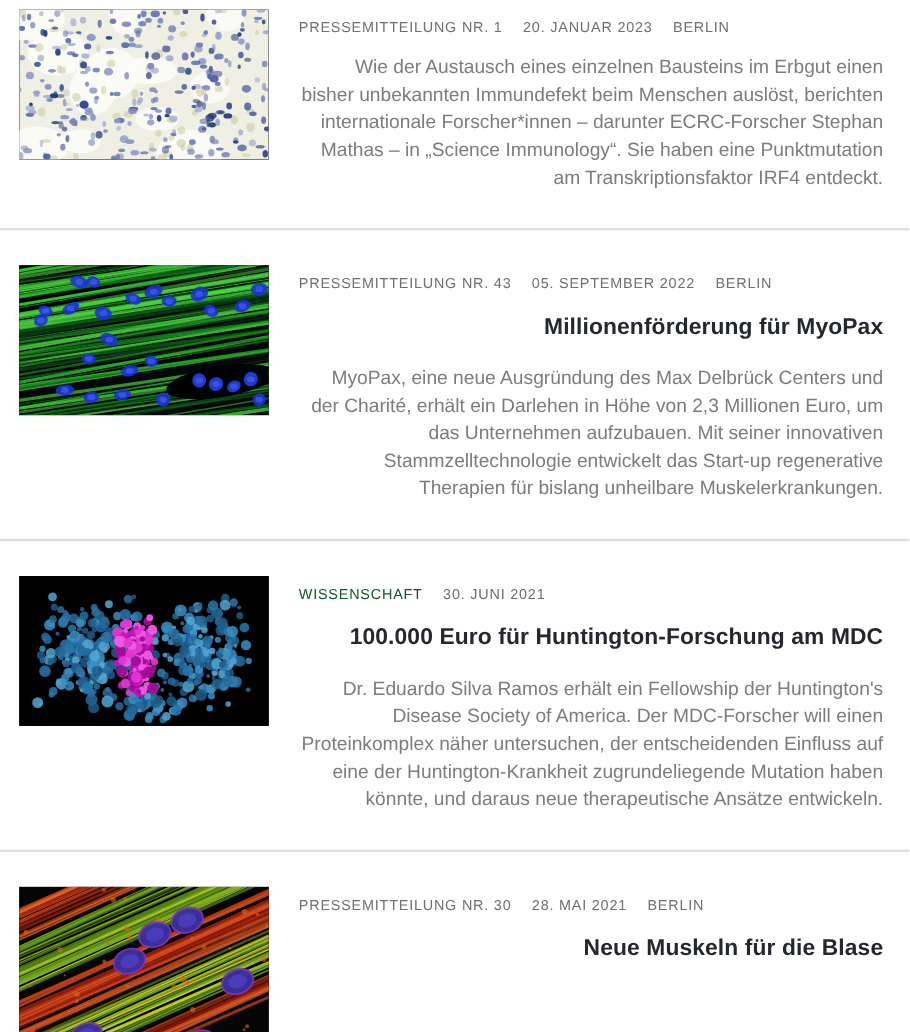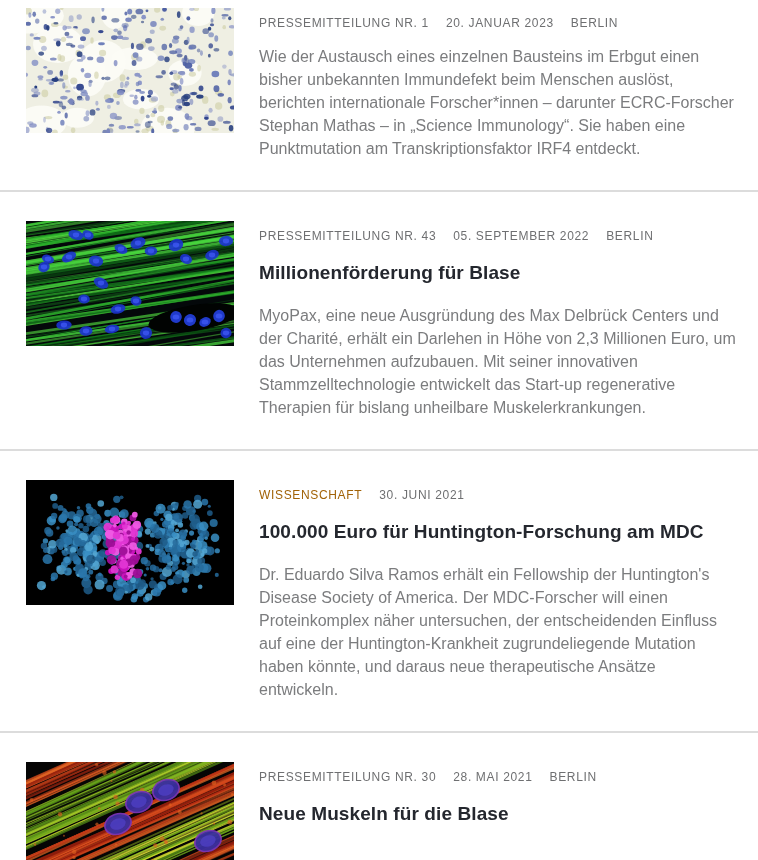--- a/index.html
+++ b/index.html
@@ -1,30 +1,30 @@
 <!DOCTYPE html>
 <html lang="de"><head>
 <meta charset="utf-8">
 <style>
   * { box-sizing: border-box; }
   html,body { margin:0; padding:0; background:#fff; }
   body { font-family:"Liberation Sans", sans-serif; }
   .page { width:758px; height:860px; overflow:hidden; background:#fff; }
 
-  .article { display:flex; align-items:flex-start; padding:29px 22px 30px 26px; border-top:2px solid #dcdcdc; cursor:pointer; }
+  .article { display:flex; align-items:flex-start; padding:29px 22px 30px 16px; border-top:2px solid #dcdcdc; cursor:pointer;text-align:right; }
   .article:first-child { border-top:none; padding-top:8px; }
 
   .thumb { width:208px; height:125px; flex:none; overflow:hidden; background:#000; }
   .thumb svg { display:block; width:100%; height:100%; }
 
   .content { margin-left:25px; flex:1; min-width:0; padding-top:2px; }
 
   .kicker { display:flex; gap:17px; font-size:12px; letter-spacing:0.055em; color:#6e6f71; padding-top:6px; text-transform:uppercase; white-space:nowrap; }
   .kicker span:empty { display:none; }
-  .kicker .accent { color:#a16207; }
+  .kicker .accent { color:#14532d; }
 
   h2.title { margin:14px 0 0; font-size:19px; line-height:32px; font-weight:700; color:#24272e; letter-spacing:0.1px; }
 
   p.teaser { margin:15px 0 0; font-size:16px; line-height:23px; color:#7b7c7e; }
 </style>
 </head>
 <body>
 
 <div class="page">
 
@@ -523,21 +523,21 @@
           <ellipse cx="193" cy="95" rx="5.799317358853296" ry="6.161494380701334" fill="#2440e0" opacity="0.9" transform="rotate(21 193 95)"></ellipse>
           <ellipse cx="193" cy="95" rx="3.3600000000000003" ry="2.52" fill="#3d58f2" opacity="0.8"></ellipse>
         </svg>
     </div>
     <div class="content">
       <div class="kicker">
         <span>PRESSEMITTEILUNG NR. 43</span>
         <span>05. SEPTEMBER 2022</span>
         <span>BERLIN</span>
       </div>
-      <h2 class="title">Millionenförderung für Blase</h2>
+      <h2 class="title">Millionenförderung für MyoPax</h2>
       <p class="teaser">MyoPax, eine neue Ausgründung des Max Delbrück Centers und der Charité, erhält ein Darlehen in Höhe von 2,3 Millionen Euro, um das Unternehmen aufzubauen. Mit seiner innovativen Stammzelltechnologie entwickelt das Start-up regenerative Therapien für bislang unheilbare Muskelerkrankungen.</p>
     </div>
   </article>
 
   <article class="article">
     <div class="thumb">
       <svg id="thumb2" viewBox="0 0 208 125" aria-label="blue-protein-structure-with-magenta-center">
           <rect x="0" y="0" width="208" height="125" fill="#000"></rect>
           <circle cx="19.407589591573924" cy="60.87908627092838" r="2.6662986159324644" fill="#3a8fc4" opacity="0.85"></circle>
           <circle cx="79.41281680949032" cy="55.748843784444034" r="4.051267381198704" fill="#3a8fc4" opacity="0.85"></circle>

